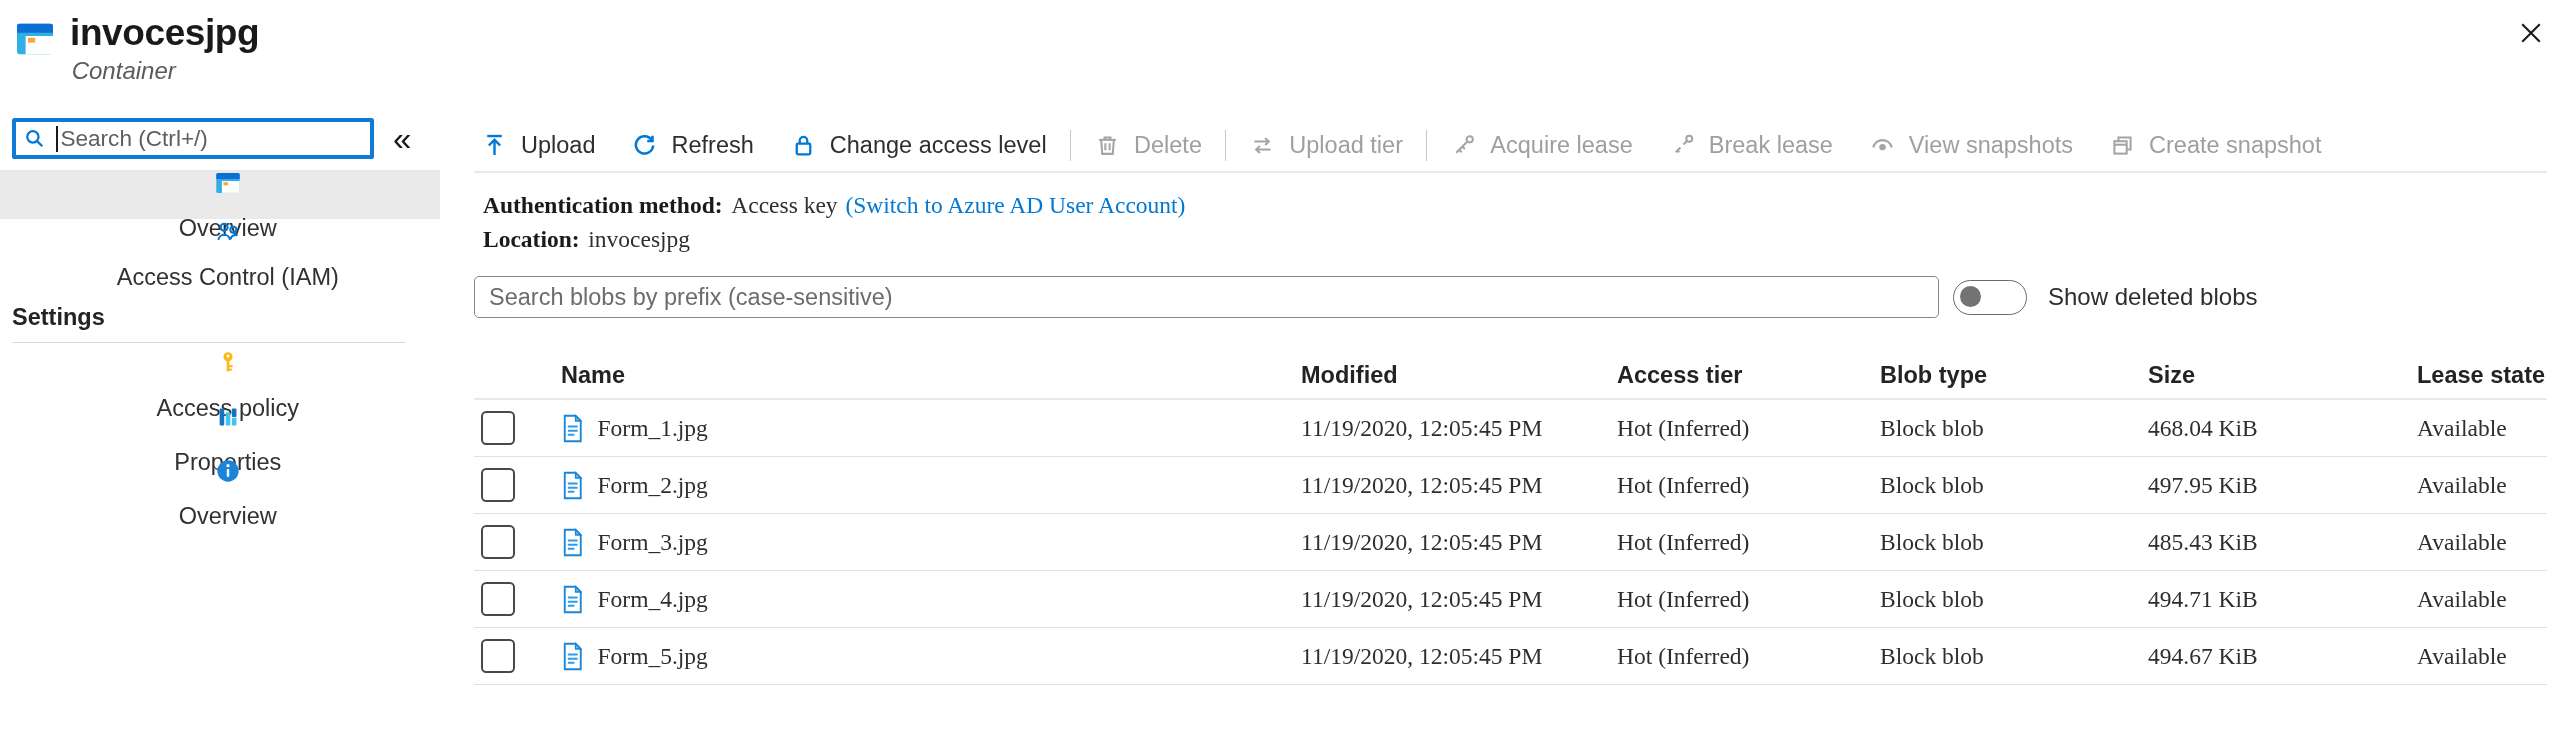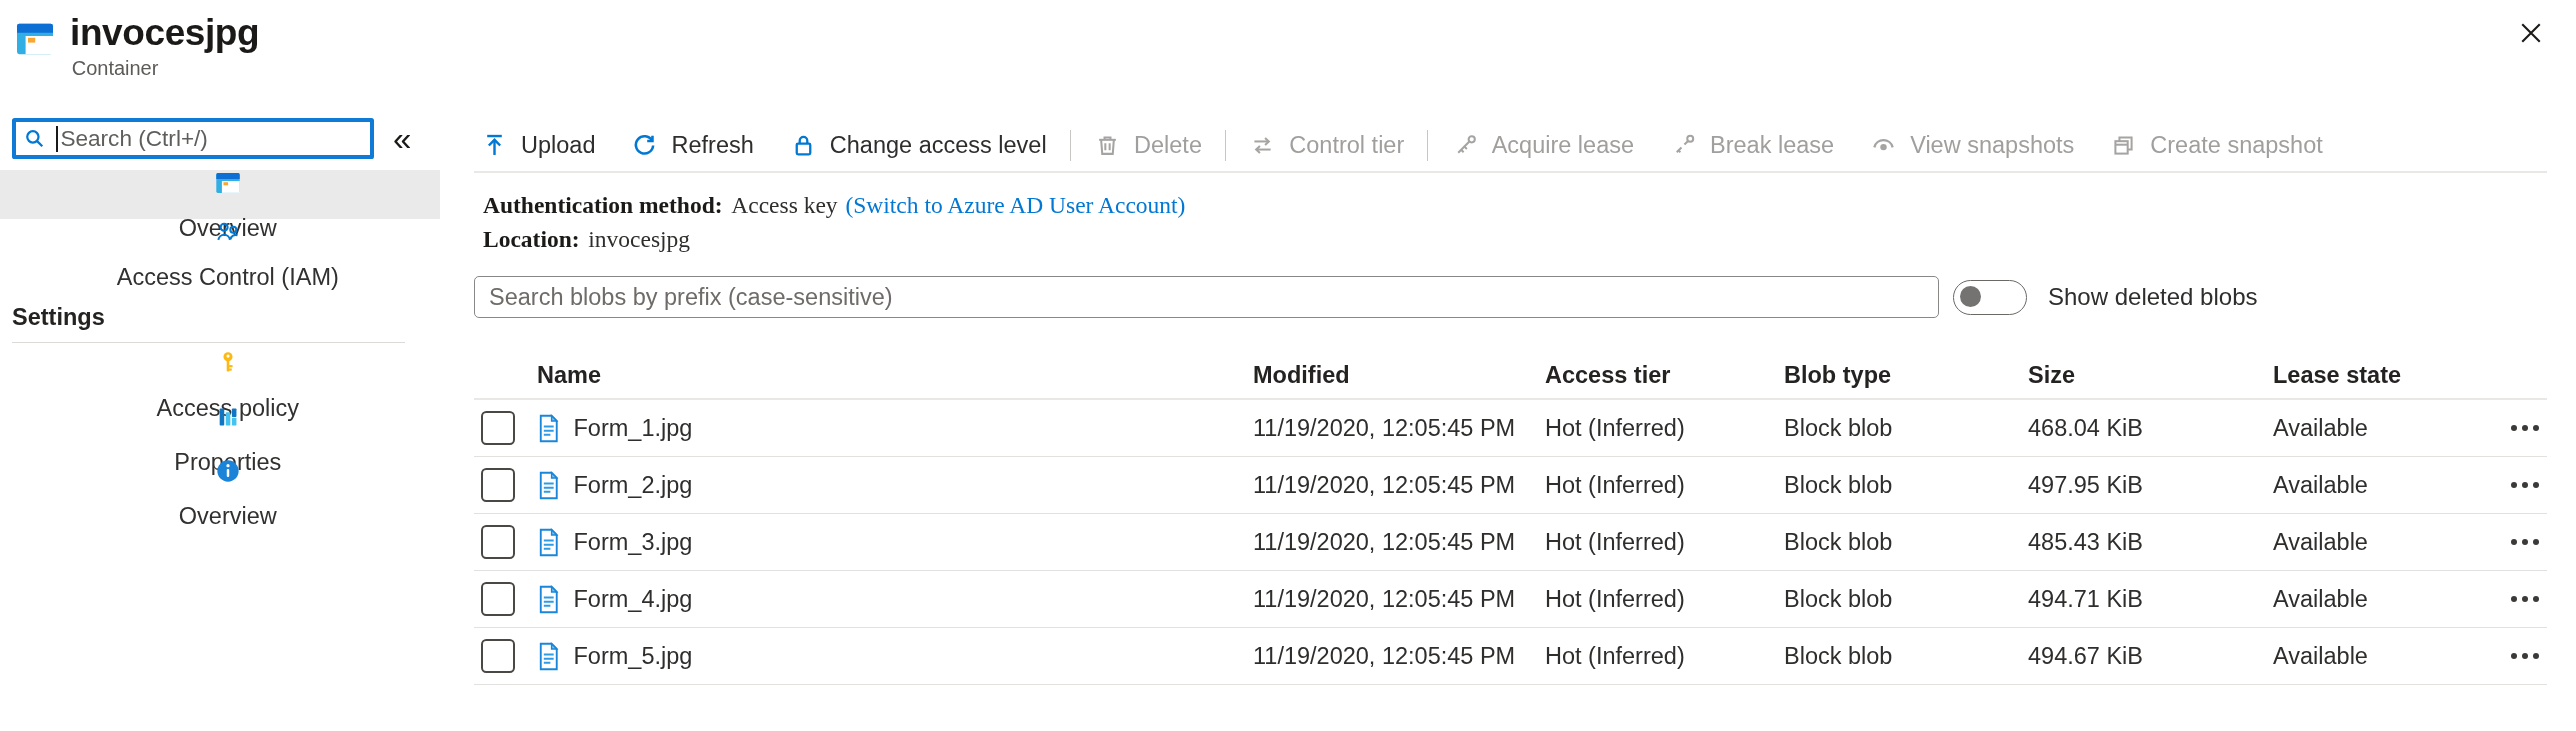--- a/index.html
+++ b/index.html
@@ -4,21 +4,21 @@
 <style>
   html,body{margin:0;padding:0;background:#fff;}
   body{font-family:"Liberation Sans", sans-serif;color:#323130;}
   .screen{position:relative;width:2576px;height:731px;background:#fff;overflow:hidden;}
 
   
   .page-header{position:absolute;left:14px;top:12px;display:flex;align-items:flex-start;}
   .title-icon{width:42px;height:40px;margin-top:7px;}
   .title-txt{margin-left:14px;}
   .page-title{font-size:37px;font-weight:700;color:#1b1a19;line-height:42px;letter-spacing:-0.4px;}
-  .page-subtitle{font-size:20px;color:#5d5b58;margin-top:2.6px;margin-left:1.7px;}
+  .page-subtitle{font-size:24px;color:#5d5b58;margin-top:2.6px;margin-left:1.7px;font-style:italic;}
   .close-btn{position:absolute;right:30px;top:19px;width:30px;height:30px;background:none;border:none;cursor:pointer;padding:0;}
 
   
   .sidebar{position:absolute;left:0;top:0;width:440px;height:100%;}
   .search-box{position:absolute;left:12px;top:118px;width:362px;height:41px;box-sizing:border-box;
     border:4.3px solid #0f7bd6;border-radius:2.6px;background:#fff;display:flex;align-items:center;padding:0 7px;}
   .search-box .mag{width:23.5px;height:23.5px;color:#0078d4;flex:0 0 auto;}
   .caret{width:1.7px;height:26px;background:#1b1a19;margin-left:9.6px;flex:0 0 auto;}
   .search-box input{border:none;outline:none;flex:1;font-size:22.6px;font-family:inherit;color:#323130;padding:0 0 0 2.6px;background:transparent;min-width:0;}
   .search-box input::placeholder{color:#605e5c;opacity:1;}
@@ -55,23 +55,23 @@
   .blob-search{width:1465px;height:42px;box-sizing:border-box;border:1.7px solid #8a8886;border-radius:5px;
     font-size:23.5px;font-family:inherit;padding:0 14px;color:#323130;outline:none;}
   .blob-search::placeholder{color:#6e6b68;opacity:1;}
   .toggle{margin-left:14px;width:74px;height:35px;box-sizing:border-box;border:1.7px solid #6b6966;border-radius:17.4px;
     background:#fff;position:relative;cursor:pointer;flex:0 0 auto;}
   .toggle .knob{position:absolute;left:6px;top:5.2px;width:21px;height:21px;border-radius:50%;background:#757371;}
   .toggle-label{margin-left:21px;font-size:24px;color:#2f2e2d;}
 
   
   .table{position:absolute;left:474px;top:353px;width:2073px;}
-  .grid{display:grid;grid-template-columns:63px 716px 292px 239px 244px 245px 231px 1fr;align-items:center;}
+  .grid{display:grid;grid-template-columns:63px 716px 292px 239px 244px 245px 231px 1fr;align-items:center;gap:24px;}
   .thead{height:45px;border-bottom:2.6px solid #e9e8e7;font-weight:700;font-size:23.5px;color:#242322;}
-  .trow{height:56px;border-bottom:1.7px solid #e3e1df;font-size:23.5px;color:#2f2e2d;cursor:pointer;}
+  .trow{height:56px;border-bottom:1.7px solid #e3e1df;font-size:23.5px;color:#2f2e2d;cursor:pointer;font-family:Liberation Serif, serif;}
   .cell{overflow:hidden;white-space:nowrap;}
   .c-check{display:flex;align-items:center;padding-left:7px;}
   .checkbox{width:30px;height:30px;border:2.6px solid #4a4845;border-radius:5.2px;background:#fff;display:inline-block;cursor:pointer;}
   .c-name{display:flex;align-items:center;gap:13px;}
   .file-ic{width:23.5px;height:29px;display:flex;flex:0 0 auto;}
   .file-ic svg{width:100%;height:100%;}
   .c-menu{display:flex;justify-content:flex-start;padding-left:3.5px;}
   .more{display:flex;gap:5.2px;border:none;background:none;cursor:pointer;padding:5.2px 3.5px;}
   .more i{width:6px;height:6px;border-radius:50%;background:#3b3a39;display:block;}
 </style>
@@ -216,21 +216,21 @@
     <span class="tb-sep"></span>
     <button class="tb-btn disabled">
       <span class="tb-icon">
         <svg viewBox="0 0 20 20" fill="none" stroke="currentColor" stroke-width="1.5">
           <path d="M4 7h10.5"></path>
             <path d="M11.9 4.4L14.7 7l-2.8 2.6"></path>
           <path d="M16 13H5.5"></path>
             <path d="M8.1 10.4L5.3 13l2.8 2.6"></path>
         </svg>
       </span>
-      <span>Control tier</span>
+      <span>Upload tier</span>
     </button>
     <span class="tb-sep"></span>
     <button class="tb-btn disabled">
       <span class="tb-icon">
         <svg viewBox="0 0 20 20" fill="none" stroke="currentColor" stroke-width="1.5">
           <circle cx="14.6" cy="5.4" r="2.3"></circle>
             <path d="M12.9 7.1L4.6 15.4"></path>
           <path d="M6.8 13.2l1.8 1.8M9.2 10.8l1.8 1.8"></path>
         </svg>
       </span>

